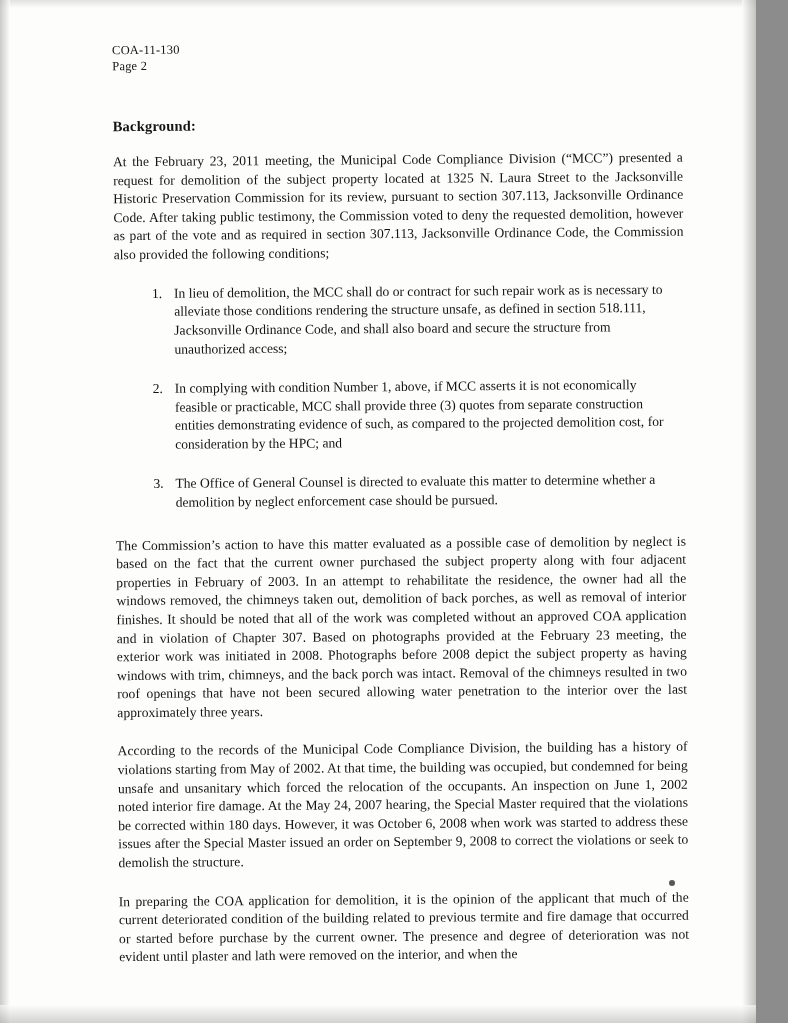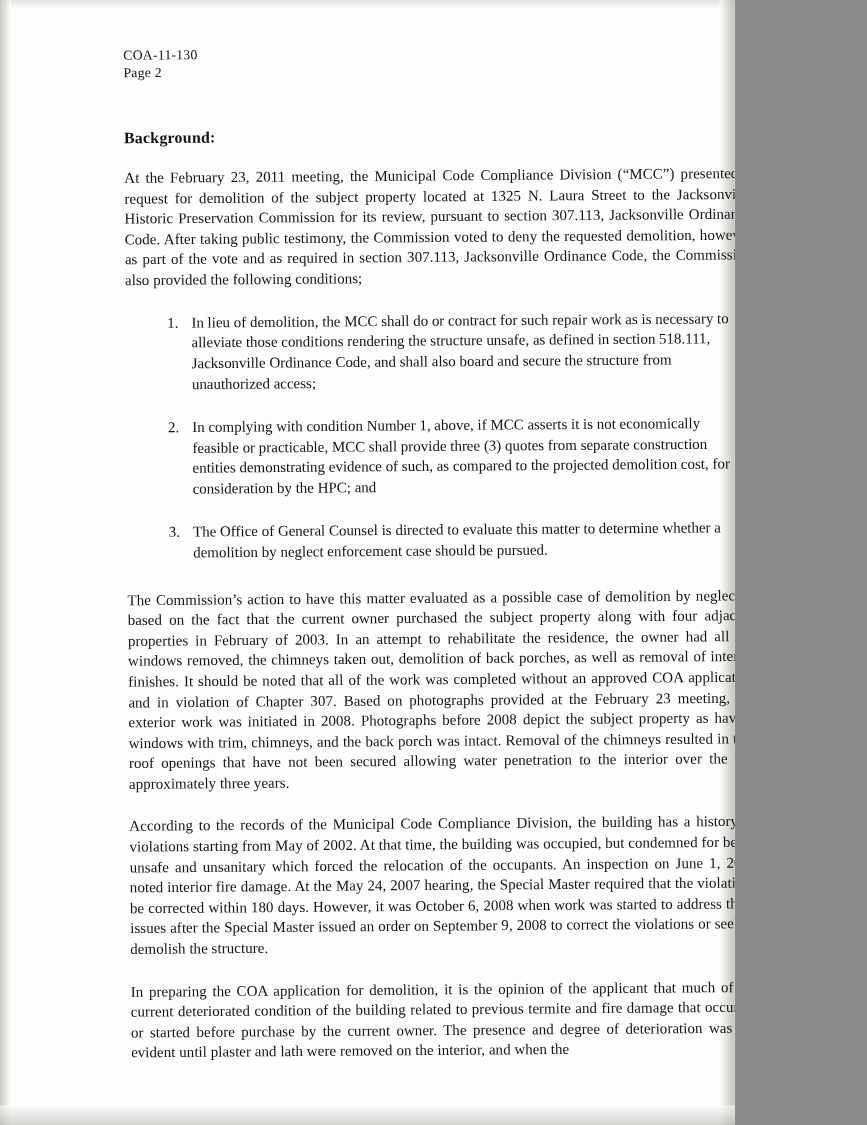--- a/index.html
+++ b/index.html
@@ -2,21 +2,21 @@
 <html><head>
 <meta charset="utf-8">
 <style>
   html, body {
     margin: 0;
     padding: 0;
     background: #8c8c8c;
   }
   .page {
     position: relative;
-    width: 668px;
+    width: 756px;
     height: 1023px;
     background: #86efac;
     overflow: hidden;
     box-sizing: border-box;
   }
   .scan {
     position: absolute;
     left: 0; top: 0;
     width: 788px;
     height: 1023px;

